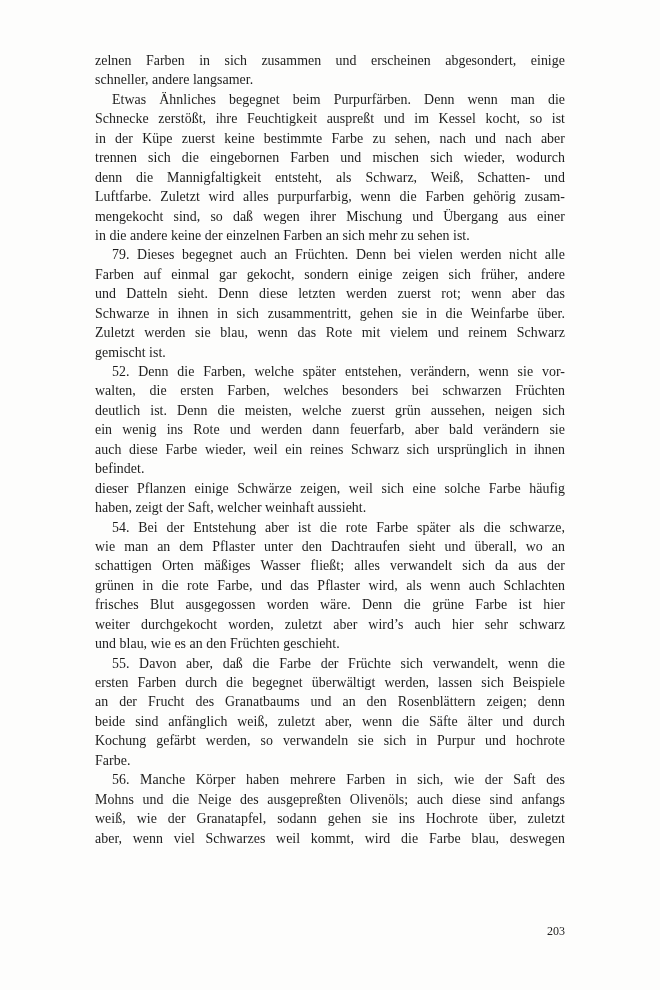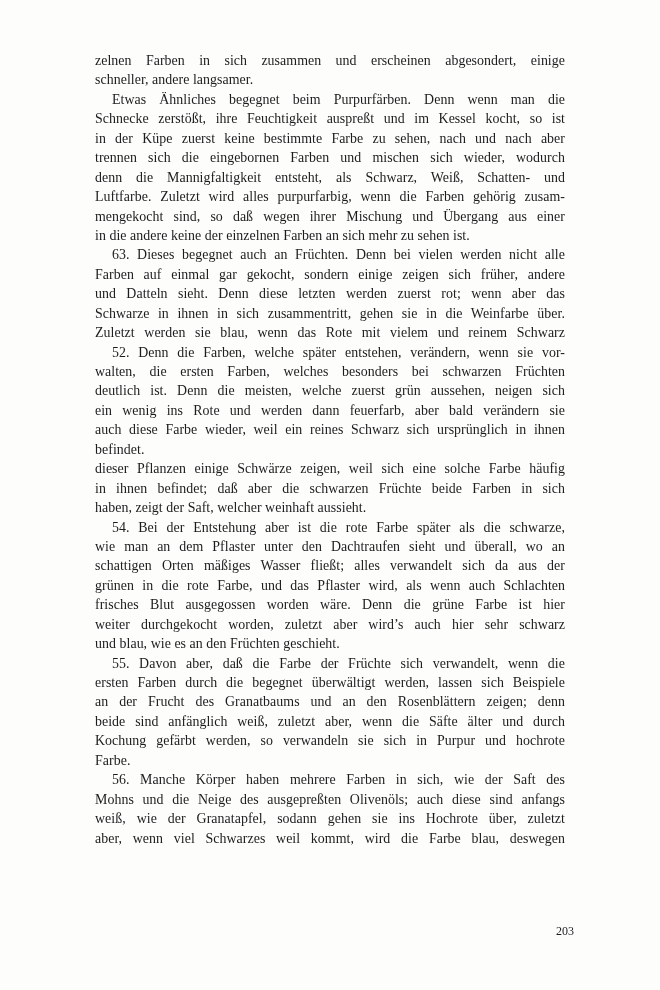--- a/index.html
+++ b/index.html
@@ -35,53 +35,53 @@
   .line.last {
     text-align: left;
     text-align-last: left;
   }
   .line.indent {
     text-indent: 17px;
   }
   .page-number {
     position: absolute;
     top: 923px;
-    right: 86px;
+    right: 95px;
     font-size: 12px;
     line-height: 16px;
     text-align: right;
   }
 </style>
 </head>
 <body>
 
 <div class="text-block" id="text-container">
     <div class="line">zelnen Farben in sich zusammen und erscheinen abgesondert, einige</div>
     <div class="line last">schneller, andere langsamer.</div>
     <div class="line indent">Etwas Ähnliches begegnet beim Purpurfärben. Denn wenn man die</div>
     <div class="line">Schnecke zerstößt, ihre Feuchtigkeit auspreßt und im Kessel kocht, so ist</div>
     <div class="line">in der Küpe zuerst keine bestimmte Farbe zu sehen, nach und nach aber</div>
     <div class="line">trennen sich die eingebornen Farben und mischen sich wieder, wodurch</div>
     <div class="line">denn die Mannigfaltigkeit entsteht, als Schwarz, Weiß, Schatten- und</div>
     <div class="line">Luftfarbe. Zuletzt wird alles purpurfarbig, wenn die Farben gehörig zusam-</div>
     <div class="line">mengekocht sind, so daß wegen ihrer Mischung und Übergang aus einer</div>
     <div class="line last">in die andere keine der einzelnen Farben an sich mehr zu sehen ist.</div>
-    <div class="line indent">63. Dieses begegnet auch an Früchten. Denn bei vielen werden nicht alle</div>
+    <div class="line indent">79. Dieses begegnet auch an Früchten. Denn bei vielen werden nicht alle</div>
     <div class="line">Farben auf einmal gar gekocht, sondern einige zeigen sich früher, andere</div>
     <div class="line">und Datteln sieht. Denn diese letzten werden zuerst rot; wenn aber das</div>
     <div class="line">Schwarze in ihnen in sich zusammentritt, gehen sie in die Weinfarbe über.</div>
     <div class="line">Zuletzt werden sie blau, wenn das Rote mit vielem und reinem Schwarz</div>
+    <div class="line last">gemischt ist.</div>
     <div class="line indent">52. Denn die Farben, welche später entstehen, verändern, wenn sie vor-</div>
     <div class="line">walten, die ersten Farben, welches besonders bei schwarzen Früchten</div>
     <div class="line">deutlich ist. Denn die meisten, welche zuerst grün aussehen, neigen sich</div>
     <div class="line">ein wenig ins Rote und werden dann feuerfarb, aber bald verändern sie</div>
     <div class="line">auch diese Farbe wieder, weil ein reines Schwarz sich ursprünglich in ihnen</div>
     <div class="line last">befindet.</div>
     <div class="line">dieser Pflanzen einige Schwärze zeigen, weil sich eine solche Farbe häufig</div>
-    <div class="line">in ihnen befindet; daß aber die schwarzen Früchte beide Farben in sich</div>
     <div class="line last">haben, zeigt der Saft, welcher weinhaft aussieht.</div>
     <div class="line indent">54. Bei der Entstehung aber ist die rote Farbe später als die schwarze,</div>
     <div class="line">wie man an dem Pflaster unter den Dachtraufen sieht und überall, wo an</div>
     <div class="line">schattigen Orten mäßiges Wasser fließt; alles verwandelt sich da aus der</div>
     <div class="line">grünen in die rote Farbe, und das Pflaster wird, als wenn auch Schlachten</div>
     <div class="line">frisches Blut ausgegossen worden wäre. Denn die grüne Farbe ist hier</div>
     <div class="line">weiter durchgekocht worden, zuletzt aber wird’s auch hier sehr schwarz</div>
     <div class="line last">und blau, wie es an den Früchten geschieht.</div>
     <div class="line indent">55. Davon aber, daß die Farbe der Früchte sich verwandelt, wenn die</div>
     <div class="line">ersten Farben durch die begegnet überwältigt werden, lassen sich Beispiele</div>

